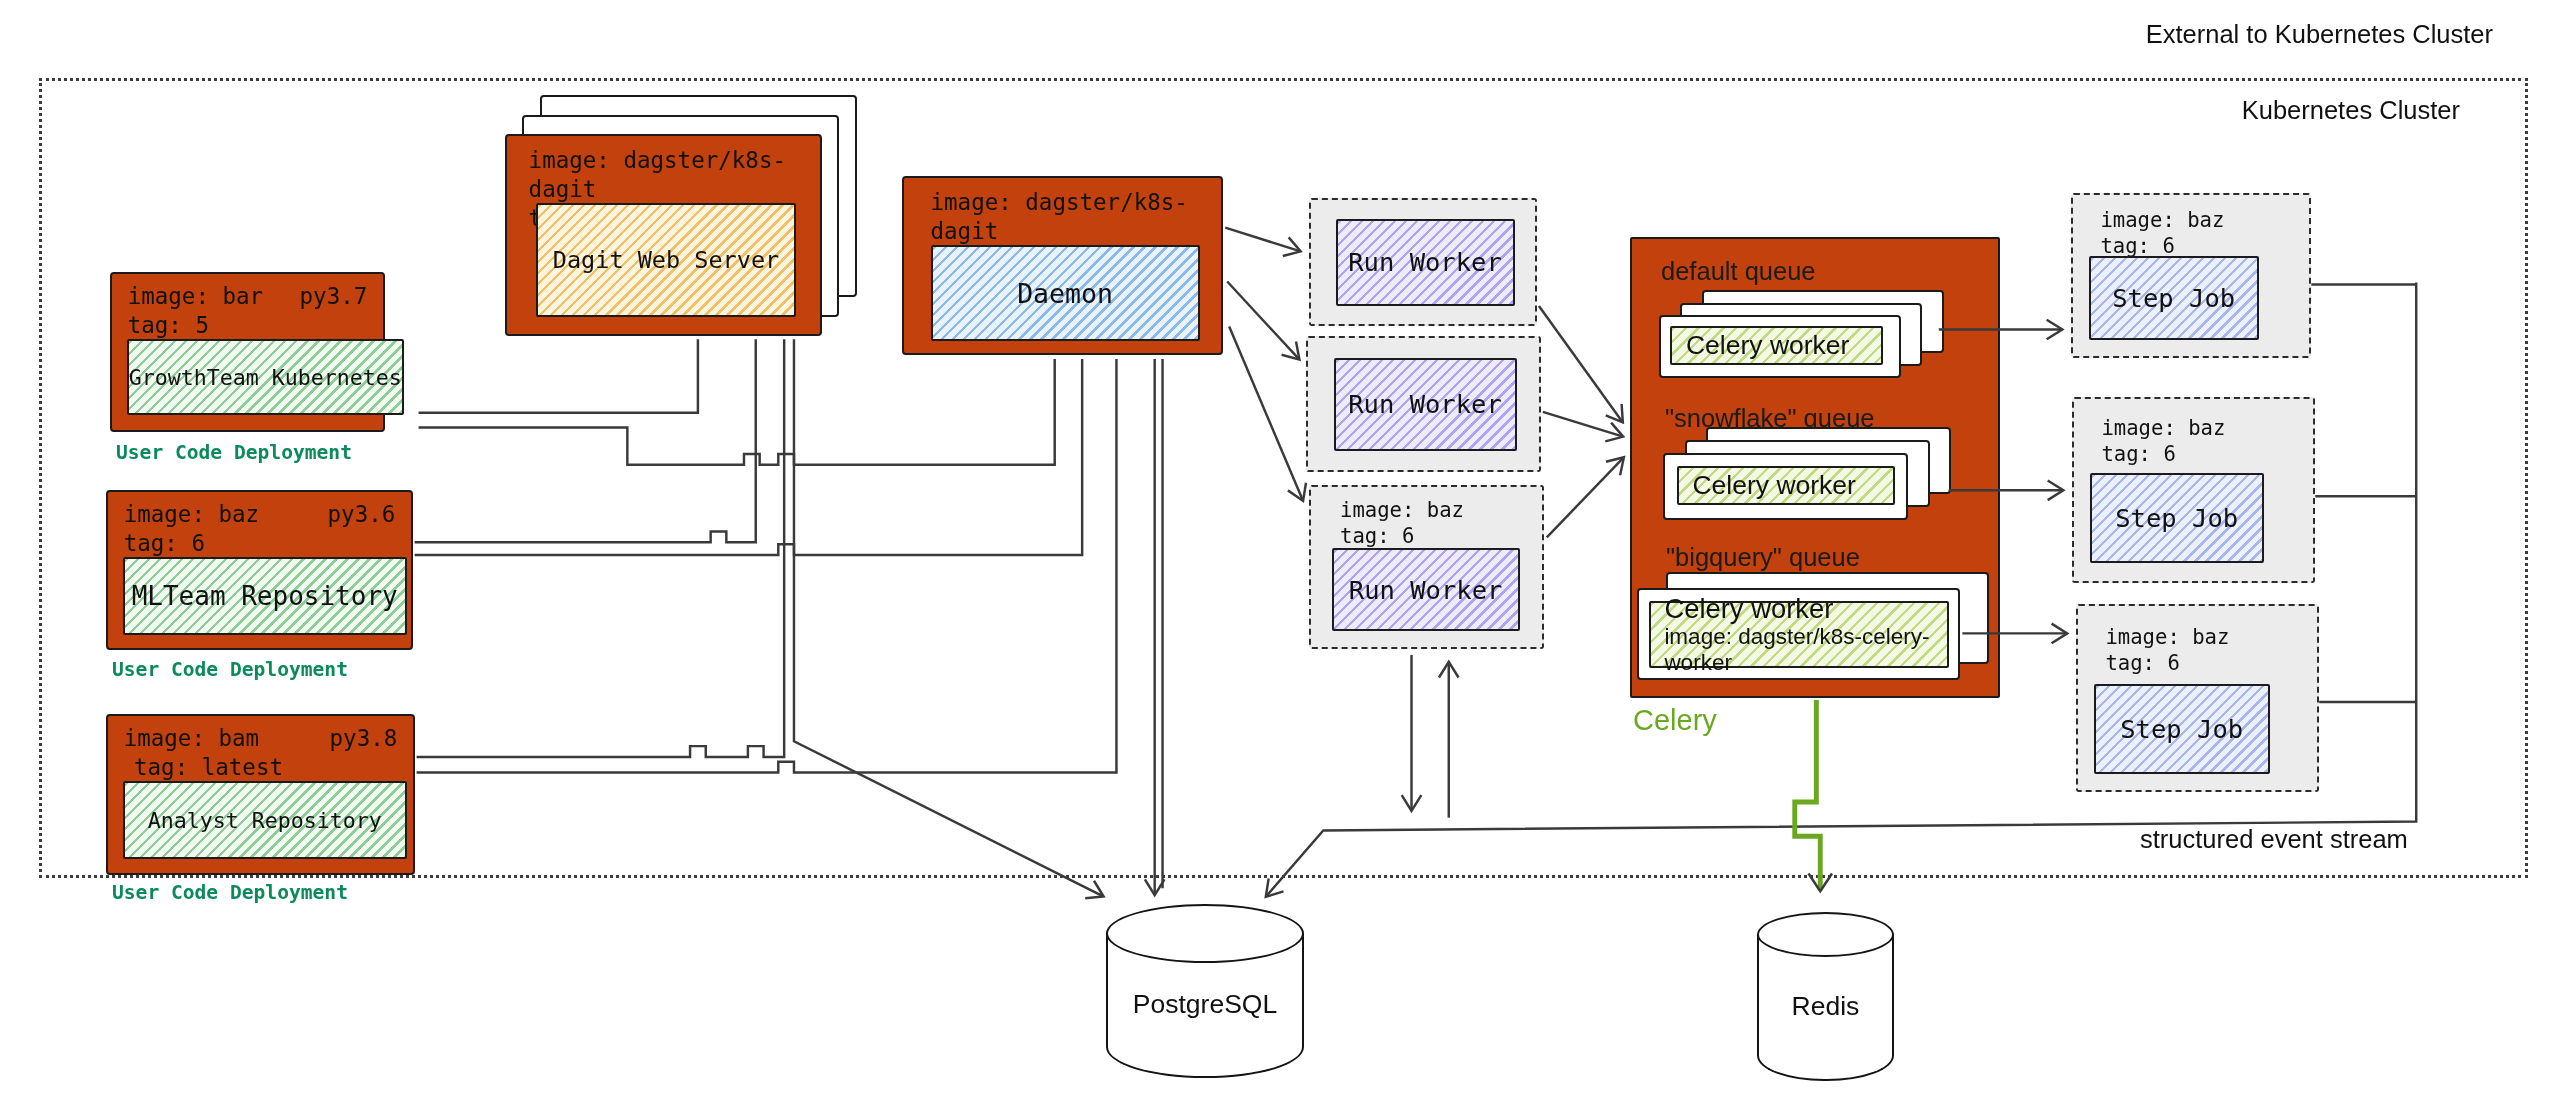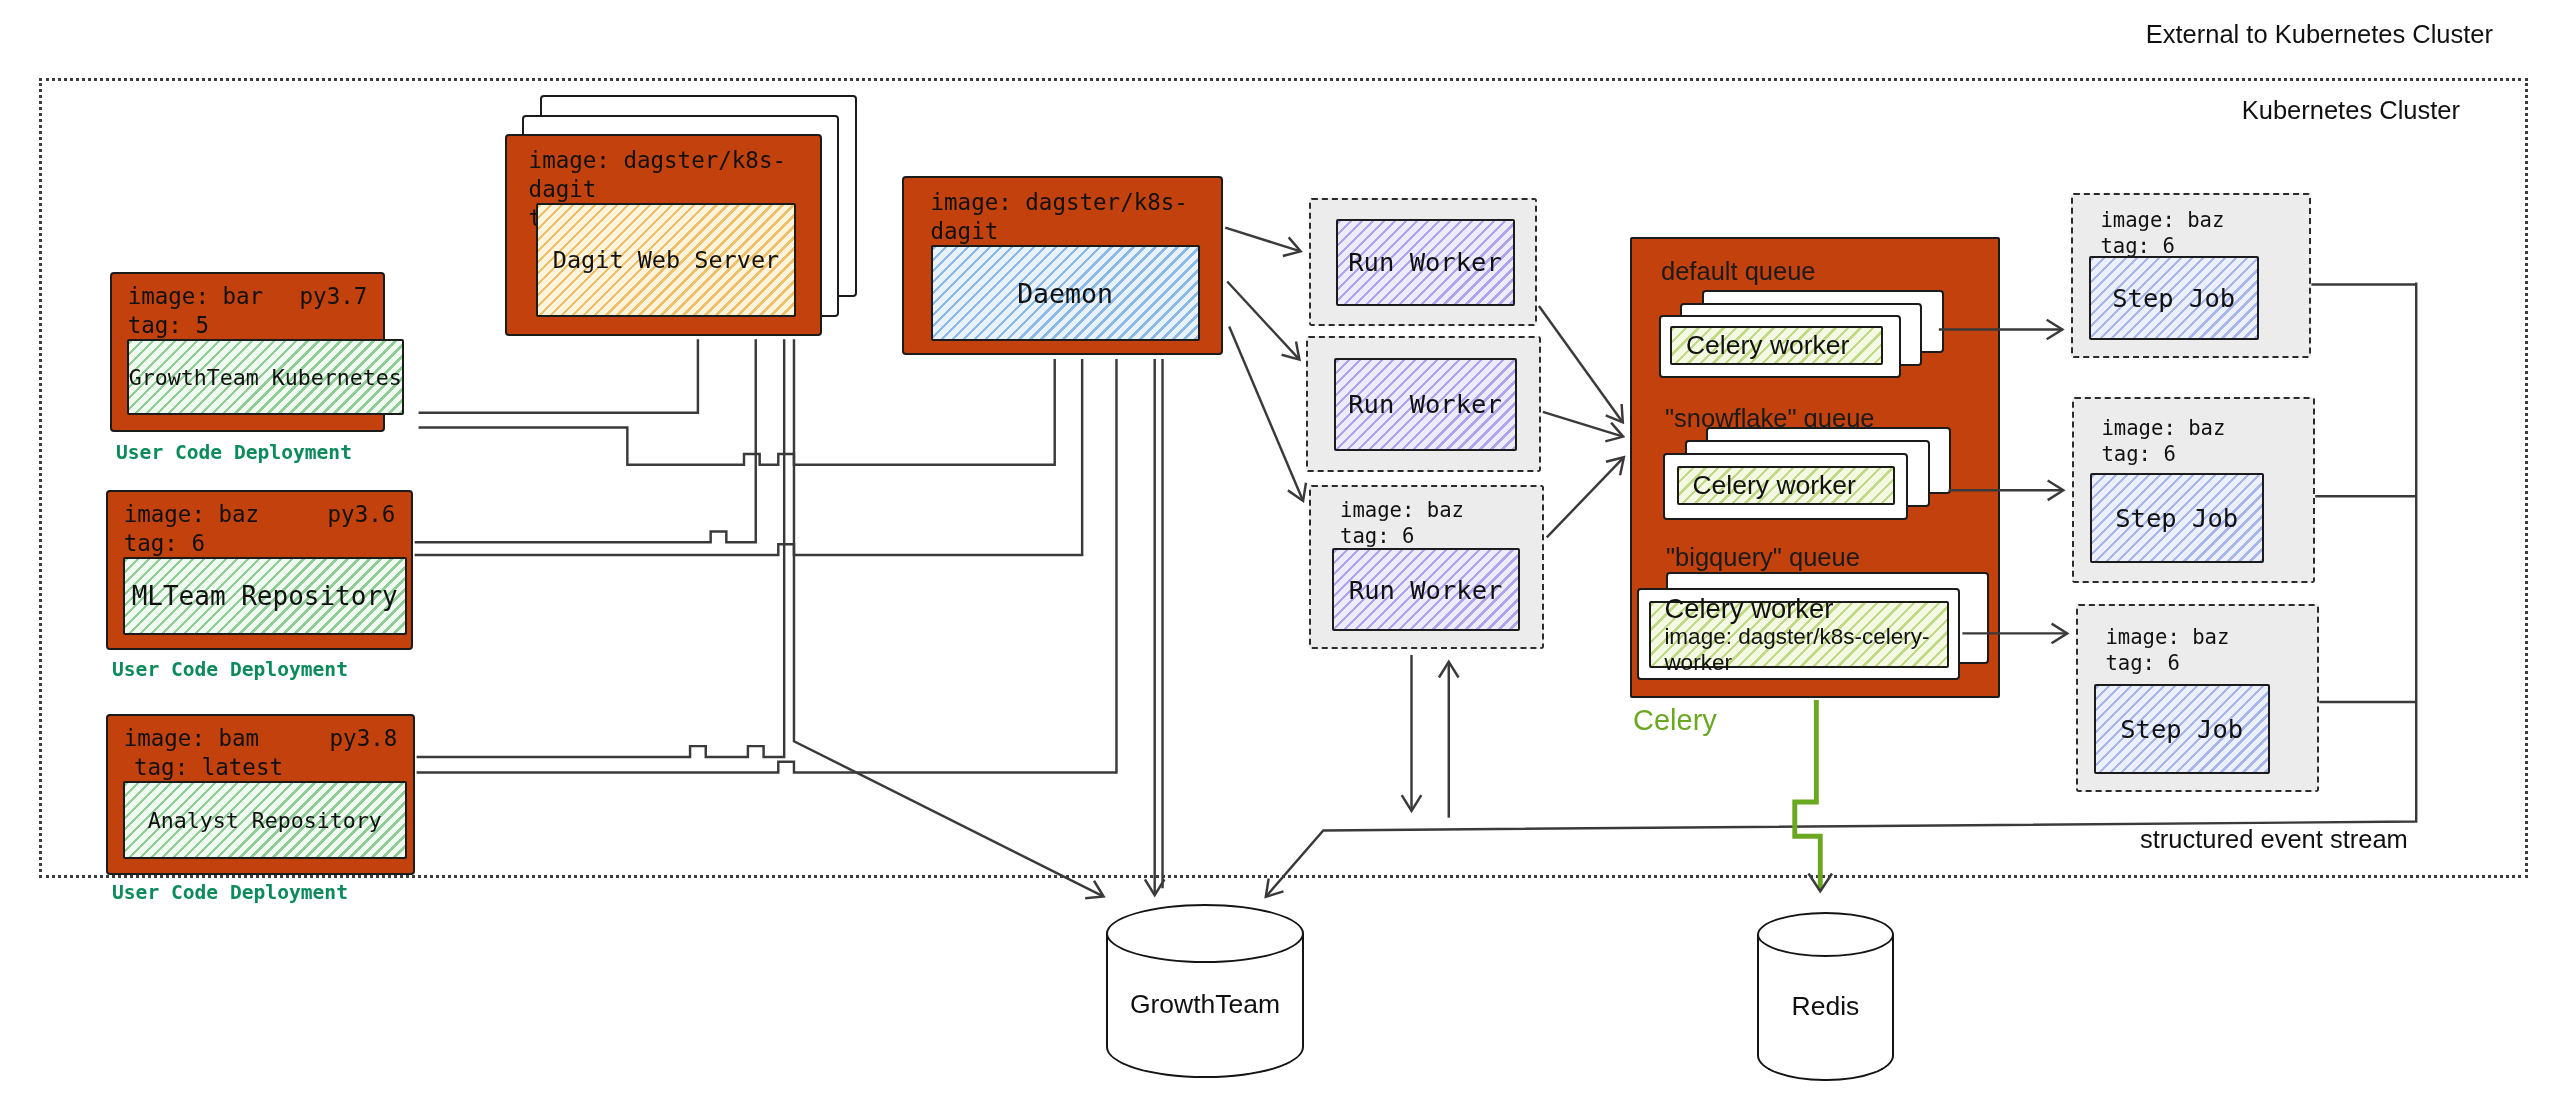--- a/index.html
+++ b/index.html
@@ -155,21 +155,21 @@
   </div>
   <div class="dashed" style="left:2076px;top:604px;width:243px;height:188px;">
     <div class="code-sm" style="padding:17.6px 0 0 27.4px;">image: baz</div>
     <div class="code-sm" style="padding:0 0 0 27.4px;">tag: 6</div>
     <div class="inner h-step" style="left:15.7px;top:78px;width:176px;height:90px;font-size:25.5px;">Step Job</div>
   </div>
 
   <div class="cyl pg" style="left:1106px;top:904px;width:198px;height:174px;">
     <div class="top"></div>
     <div class="body">
-        <span>GrowthTeam</span>
+        <span>PostgreSQL</span>
       </div>
   </div>
   <div class="cyl rd" style="left:1757px;top:912px;width:137px;height:169px;">
     <div class="top"></div>
     <div class="body">
         <span>Redis</span>
       </div>
   </div>
 
   <div class="event-lbl">structured event stream</div>

